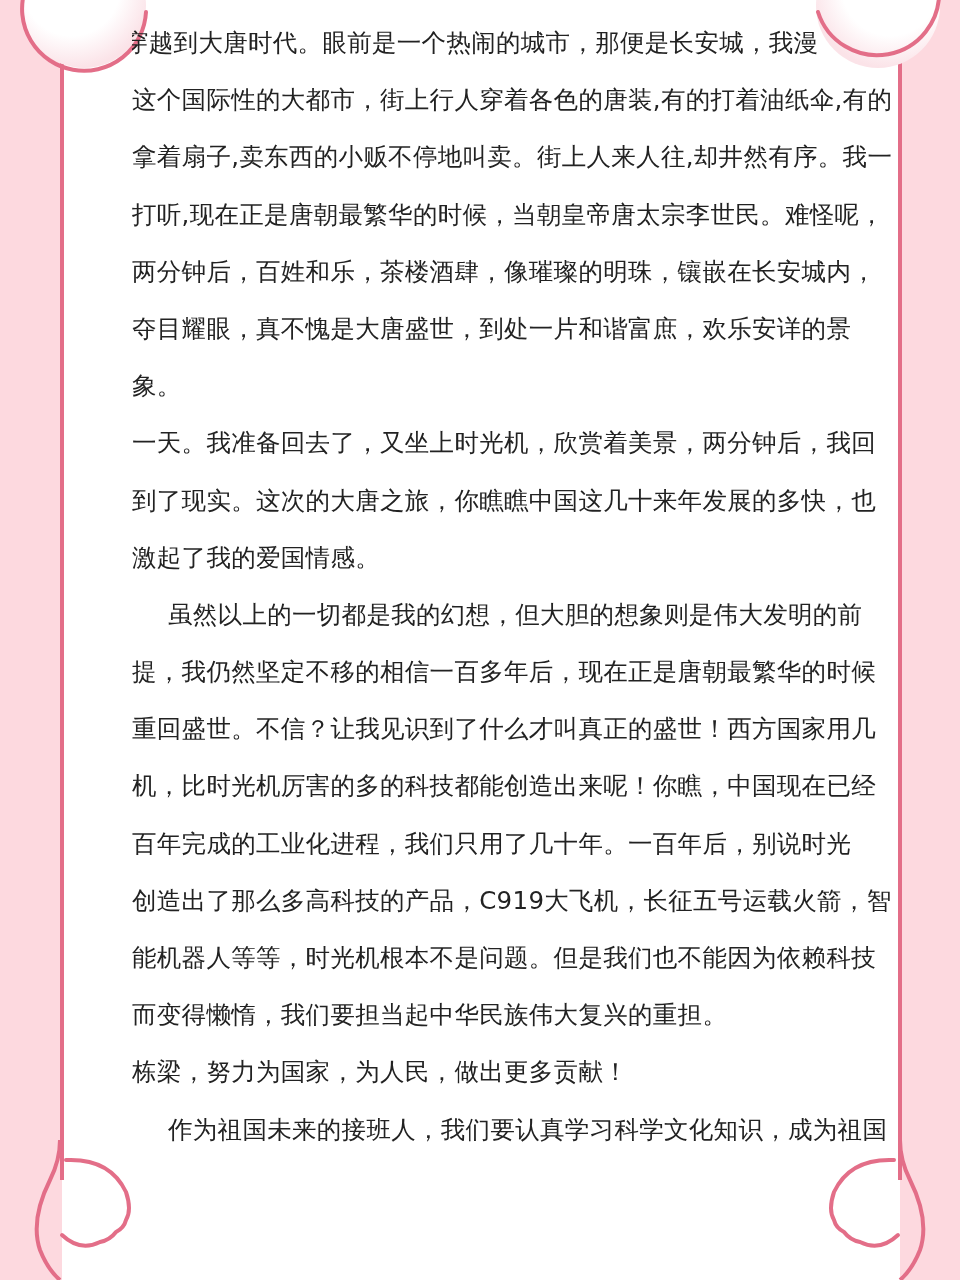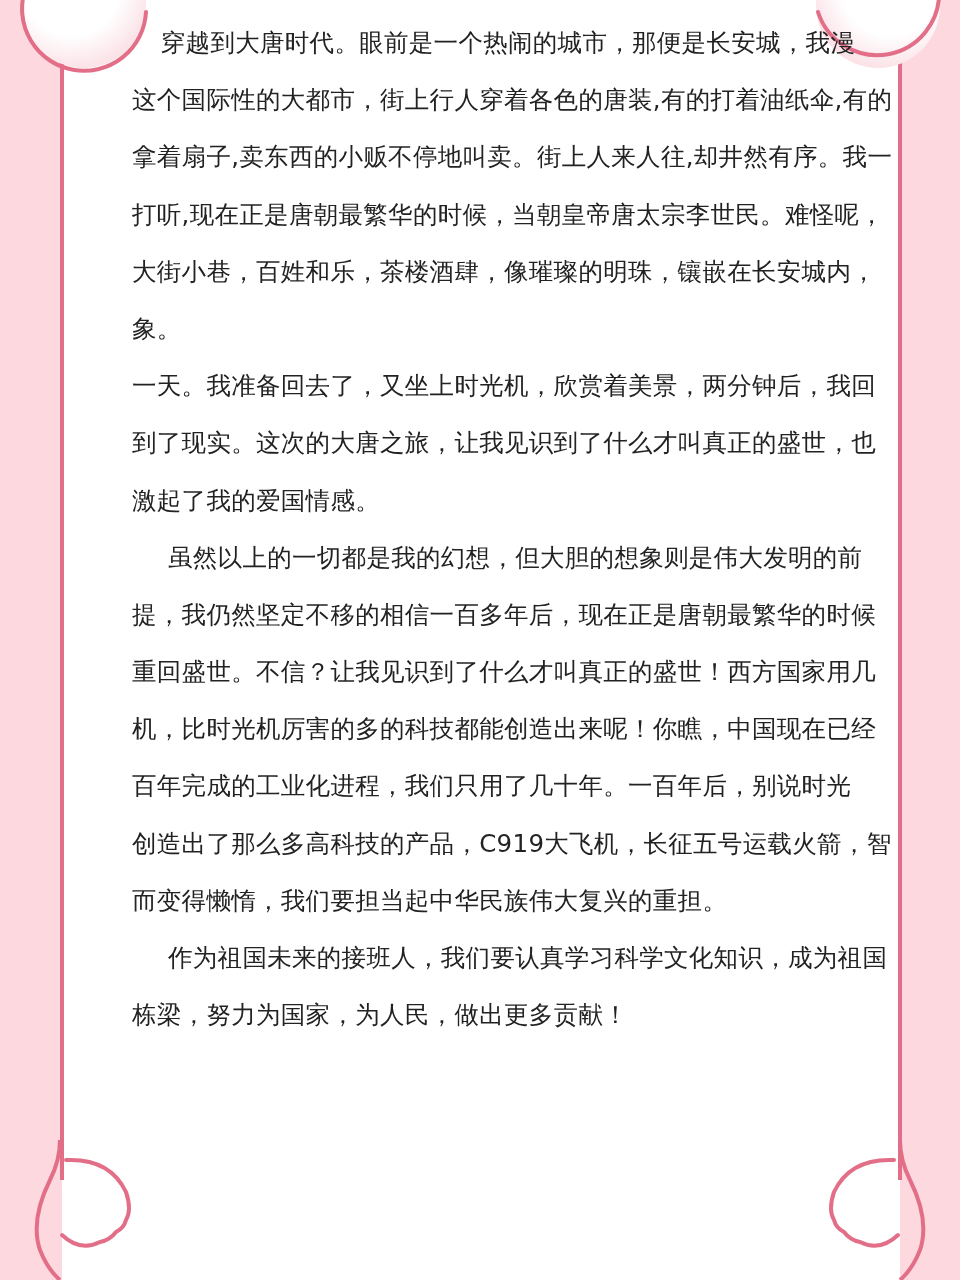--- a/index.html
+++ b/index.html
@@ -46,21 +46,21 @@
       line-height: 57.2px;
       letter-spacing: 0.3px;
     }
     .line {
       display: block;
       white-space: nowrap;
       height: 57.2px;
     }
     .line.indent-2 { padding-left: 48px; }
     .line.indent-1 { padding-left: 36px; font-family: Liberation Serif, serif; }
-    .line.first { margin-left: -8px; text-align: center; }
+    .line.first { margin-left: -8px; }
   </style>
 </head>
 <body>
 
 <div class="paper"></div>
 <div class="border-left"></div>
 <div class="border-right"></div>
 
 <svg class="deco" style="left:0;top:0" width="200" height="90" viewBox="0 0 200 90">
   <defs>
@@ -92,27 +92,29 @@
 <svg class="deco" style="left:800px;top:1140px" width="160" height="140" viewBox="0 0 160 140">
   <path d="M 100 0 Q 100 20 110 40 Q 130 80 120 110 Q 112 130 100 140" fill="none" stroke="#e36e88" stroke-width="4"></path>
   <path d="M 94 20 Q 50 18 34 52 Q 28 70 34 80 Q 36 88 44 92 Q 50 100 60 102 Q 80 112 98 95" fill="#ffffff" stroke="#e36e88" stroke-width="4" stroke-linecap="round"></path>
 </svg>
 
 <div class="text-block">
   <span class="line first">穿越到大唐时代。眼前是一个热闹的城市，那便是长安城，我漫</span>
   <span class="line">这个国际性的大都市，街上行人穿着各色的唐装,有的打着油纸伞,有的</span>
   <span class="line">拿着扇子,卖东西的小贩不停地叫卖。街上人来人往,却井然有序。我一</span>
   <span class="line">打听,现在正是唐朝最繁华的时候，当朝皇帝唐太宗李世民。难怪呢，</span>
-  <span class="line">大街小巷，百姓和乐，茶楼酒肆，像璀璨的明珠，镶嵌在长安城内，</span>
+  <span class="line">两分钟后，百姓和乐，茶楼酒肆，像璀璨的明珠，镶嵌在长安城内，</span>
+  <span class="line">夺目耀眼，真不愧是大唐盛世，到处一片和谐富庶，欢乐安详的景</span>
   <span class="line">象。</span>
   <span class="line">一天。我准备回去了，又坐上时光机，欣赏着美景，两分钟后，我回</span>
-  <span class="line">到了现实。这次的大唐之旅，让我见识到了什么才叫真正的盛世，也</span>
+  <span class="line">到了现实。这次的大唐之旅，你瞧瞧中国这几十来年发展的多快，也</span>
   <span class="line">激起了我的爱国情感。</span>
   <span class="line indent-1">虽然以上的一切都是我的幻想，但大胆的想象则是伟大发明的前</span>
   <span class="line">提，我仍然坚定不移的相信一百多年后，现在正是唐朝最繁华的时候</span>
   <span class="line">重回盛世。不信？让我见识到了什么才叫真正的盛世！西方国家用几</span>
   <span class="line">机，比时光机厉害的多的科技都能创造出来呢！你瞧，中国现在已经</span>
   <span class="line">百年完成的工业化进程，我们只用了几十年。一百年后，别说时光</span>
   <span class="line">创造出了那么多高科技的产品，C919大飞机，长征五号运载火箭，智</span>
+  <span class="line">能机器人等等，时光机根本不是问题。但是我们也不能因为依赖科技</span>
   <span class="line">而变得懒惰，我们要担当起中华民族伟大复兴的重担。</span>
+  <span class="line">栋梁，努力为国家，为人民，做出更多贡献！</span>
   <span class="line indent-1">作为祖国未来的接班人，我们要认真学习科学文化知识，成为祖国</span>
-  <span class="line">栋梁，努力为国家，为人民，做出更多贡献！</span>
 </div>
 
 </body></html>

